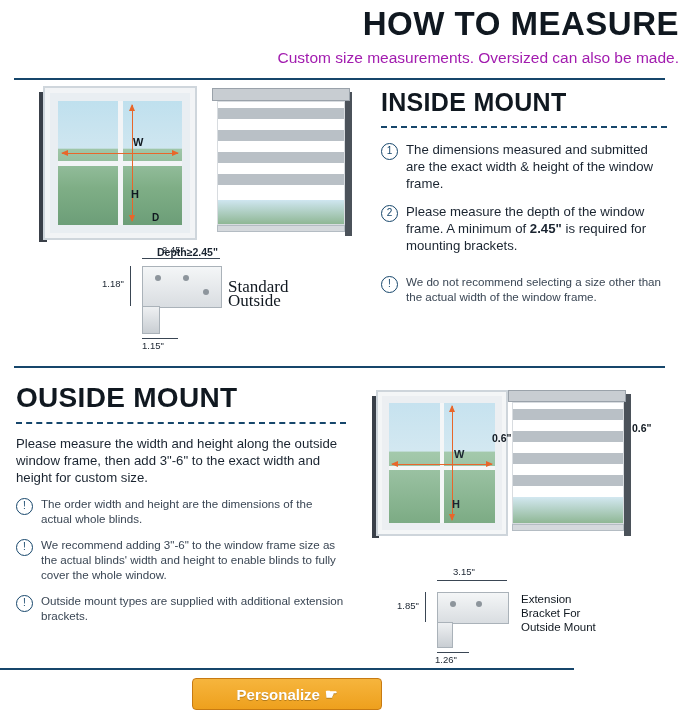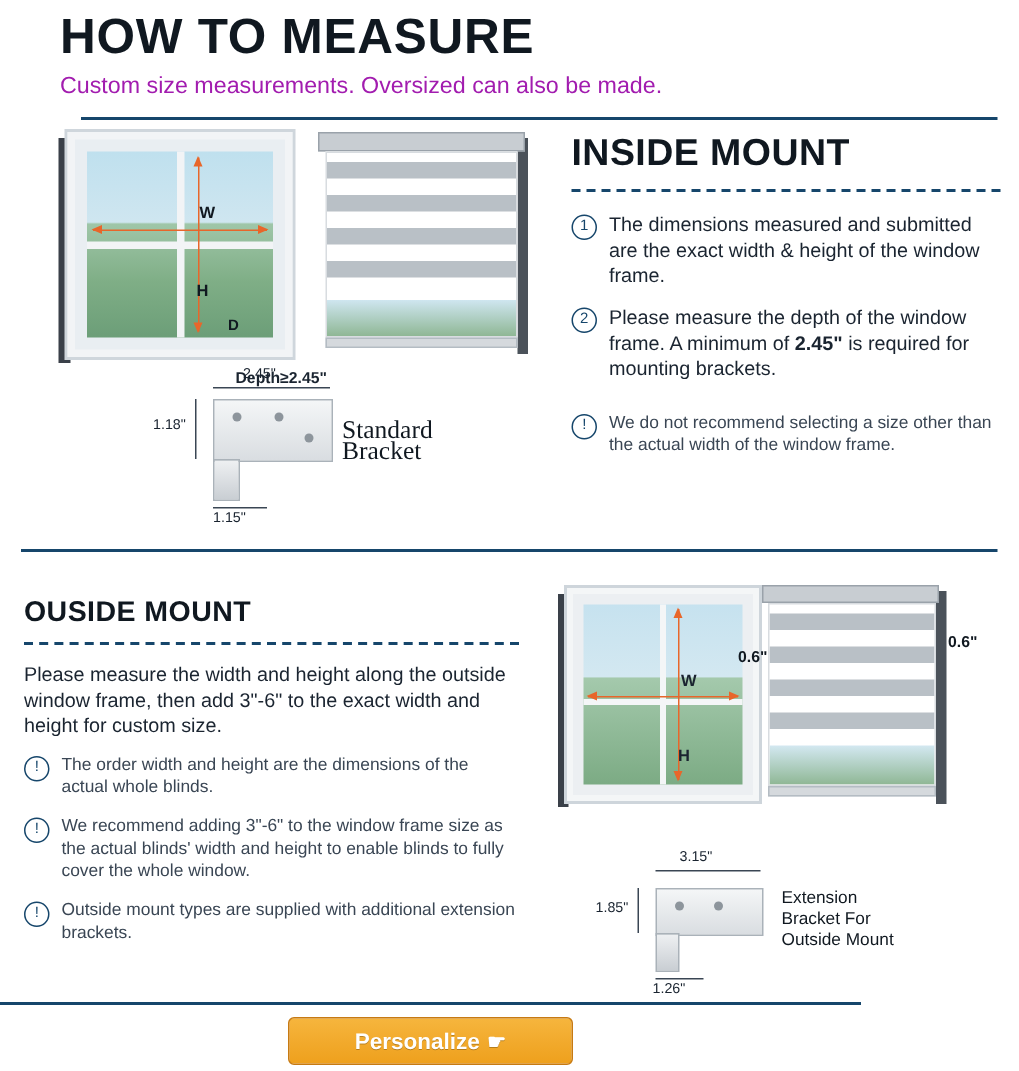--- a/index.html
+++ b/index.html
@@ -7,21 +7,21 @@
     width:679px;height:714px;
     background:#ffffff;
     font-family:"Liberation Sans", sans-serif;
     color:#1a2430;
     overflow:hidden;
     position:relative;
   }
   .page{position:relative;width:679px;height:714px;}
 
   
-  .header{padding-top:4px;text-align:left;padding-left:40px;}
+  .header{padding-top:4px;text-align:right;}
   .title{
     font-size:33px;font-weight:bold;letter-spacing:0.5px;
     color:#101820;margin:0;line-height:40px;
   }
   .subtitle{
     font-size:15.5px;color:#a21caf;margin:4px 0 0 0;line-height:20px;
   }
   .rule{
     height:2px;background:#16466b;margin:10px 14px 0 14px;
   }
@@ -98,21 +98,21 @@
   .dim-line{position:absolute;background:#3a4654;}
   .dim-txt{position:absolute;font-size:9.5px;color:#1a2430;}
   .br-name{position:absolute;left:108px;top:30px;font-size:17px;line-height:14px;color:#101820;font-family:Liberation Serif, serif;}
 
   
   .mid-rule{position:absolute;left:14px;top:366px;width:651px;height:2px;background:#16466b;}
 
   
   .outside{position:absolute;left:0;top:374px;width:679px;height:300px;}
   .outside-left{position:absolute;left:16px;top:8px;width:330px;}
-  .outside-left .sec-title{font-size:19px;margin-bottom:8px;margin-top:16px;}
+  .outside-left .sec-title{font-size:28px;margin-bottom:8px;}
   .lead{font-size:13.2px;line-height:17px;margin:0 0 10px 0;color:#1a2430;}
   .caution{font-size:12.4px;line-height:16px;color:#e8662a;margin:2px 0 0 0;font-weight:bold;}
 
   
   .owin{position:absolute;left:378px;top:18px;width:128px;height:142px;}
   .owin-frame{position:absolute;inset:0;background:#eceff2;border:4px solid #f4f6f7;box-shadow:0 0 0 2px #ced5db;}
   .owin-shadow{position:absolute;left:-6px;top:4px;width:7px;height:142px;background:#3a4049;}
   .owin-glass{position:absolute;left:7px;top:7px;right:7px;bottom:7px;background:linear-gradient(#c6e2ef 0%,#d3e8f1 40%,#a4c9ac 41%,#7cab84 100%);}
   .owin-mull-v{position:absolute;left:50%;top:7px;bottom:7px;width:4px;margin-left:-2px;background:#f4f6f7;}
   .owin-mull-h{position:absolute;left:7px;right:7px;top:52%;height:4px;background:#f4f6f7;}
@@ -203,21 +203,21 @@
       <div class="br-body">
         <div class="br-hole" style="left:12px;top:8px;"></div>
         <div class="br-hole" style="left:40px;top:8px;"></div>
         <div class="br-hole" style="left:60px;top:22px;"></div>
       </div>
       <div class="br-lip"></div>
       <div class="dim-line" style="left:22px;top:88px;width:36px;height:1px;"></div>
       <div class="dim-txt" style="left:22px;top:90px;">1.15"</div>
       <div class="br-name">
         <span>Standard</span><br>
-        <span>Bracket</span>
+        <span>Outside</span>
       </div>
     </div>
 
     <div class="inside-right">
       <h2 class="sec-title">INSIDE MOUNT</h2>
       <div class="dashed"></div>
 
       <div class="item">
         <span class="num-circle">1</span>
         <p>The dimensions measured and submitted are the exact width &amp; height of the window frame.</p>

